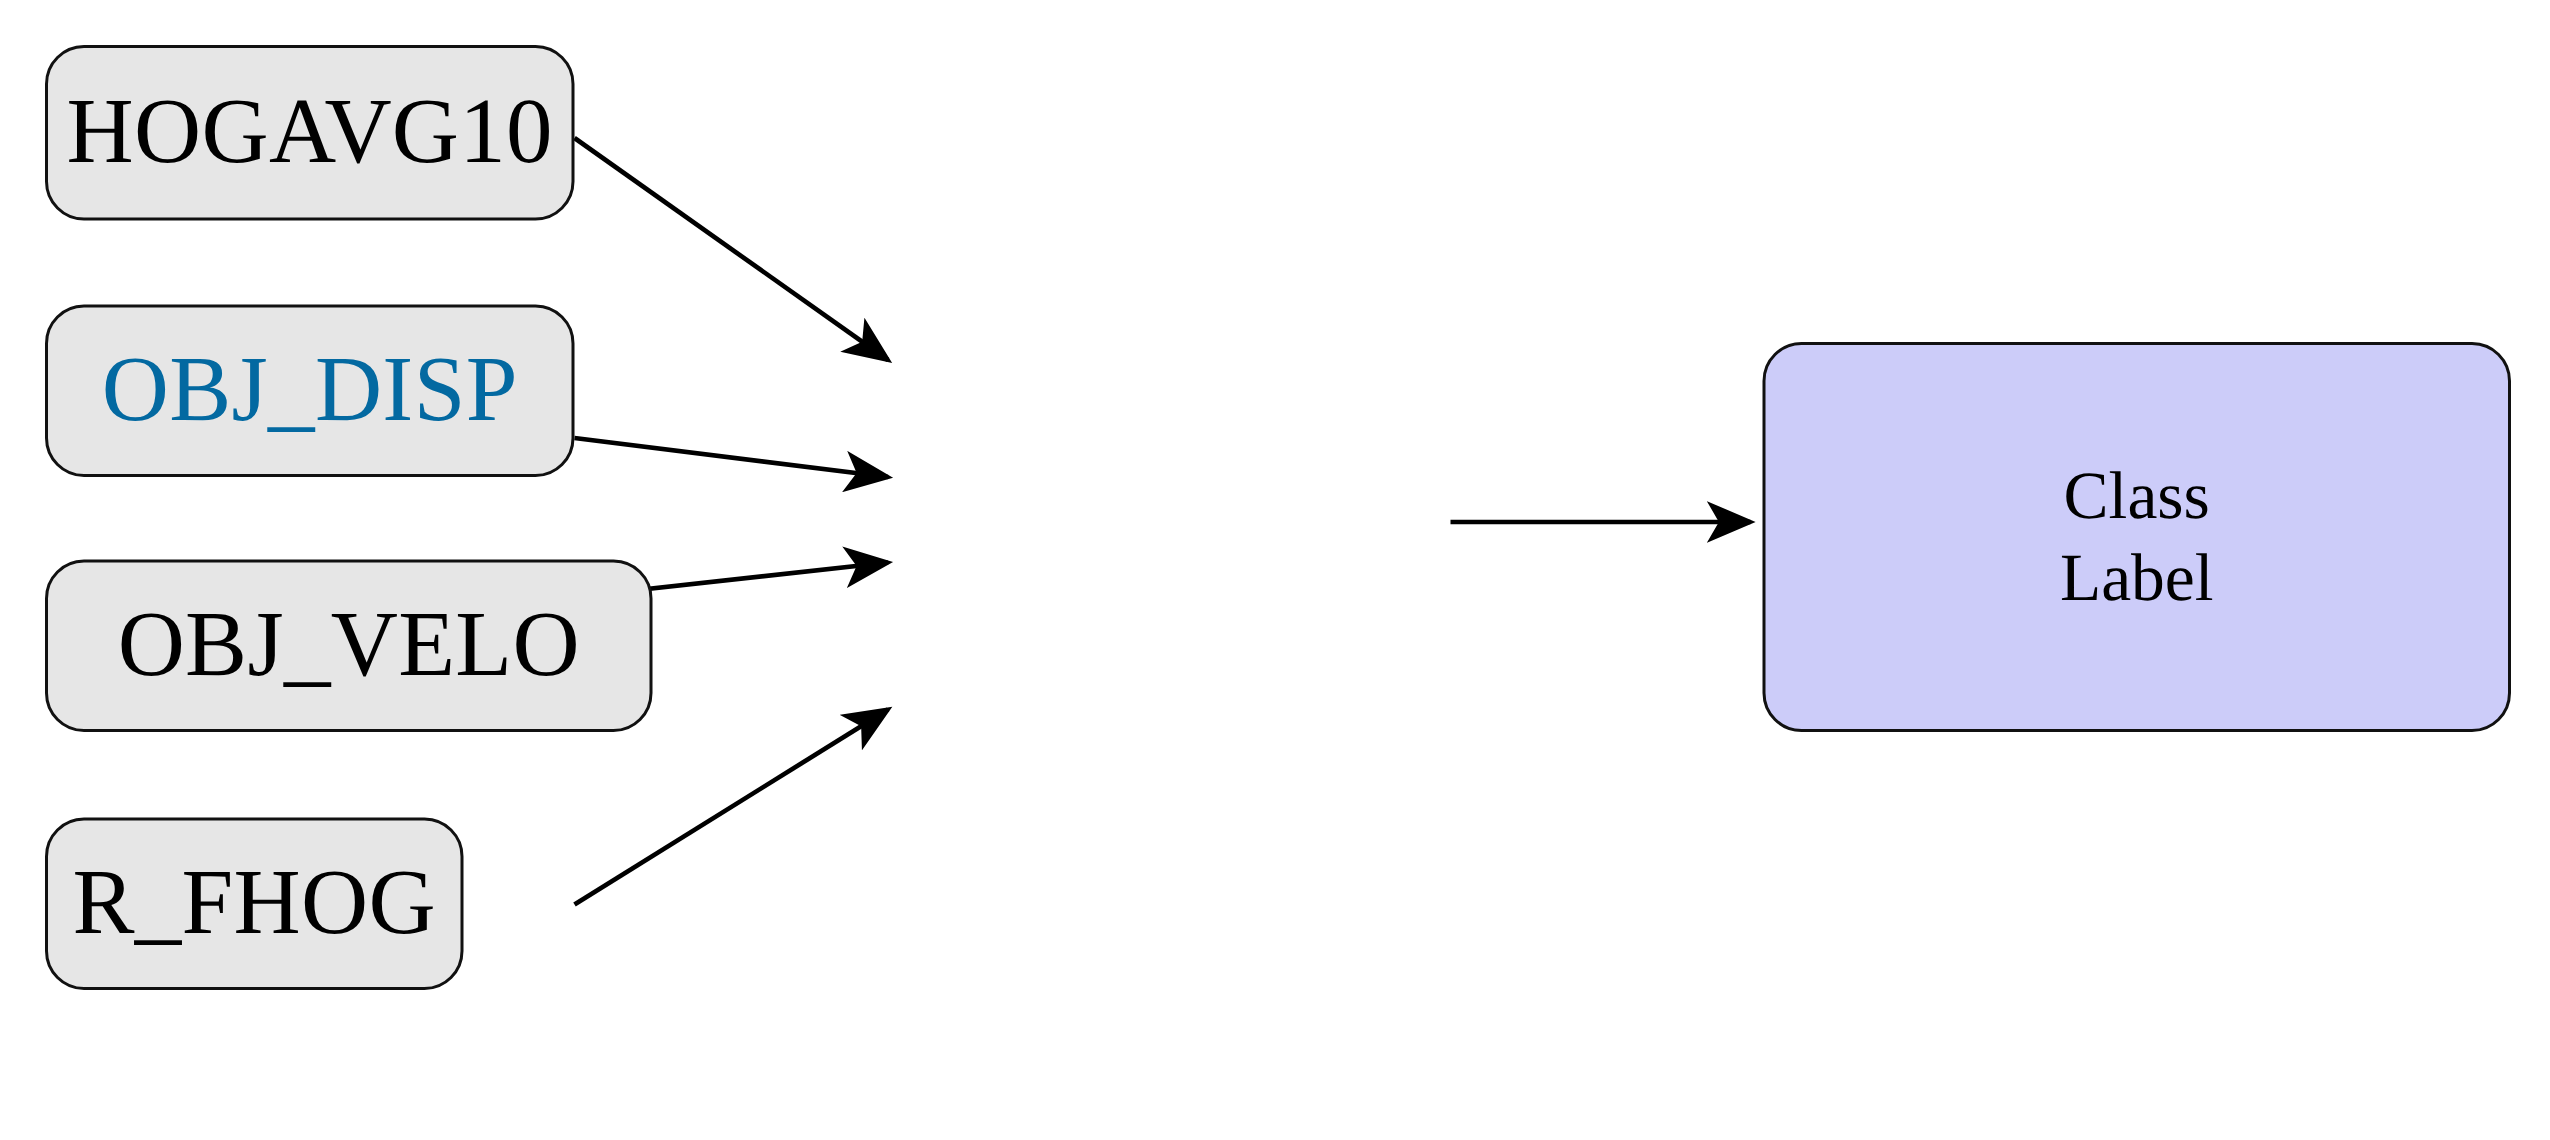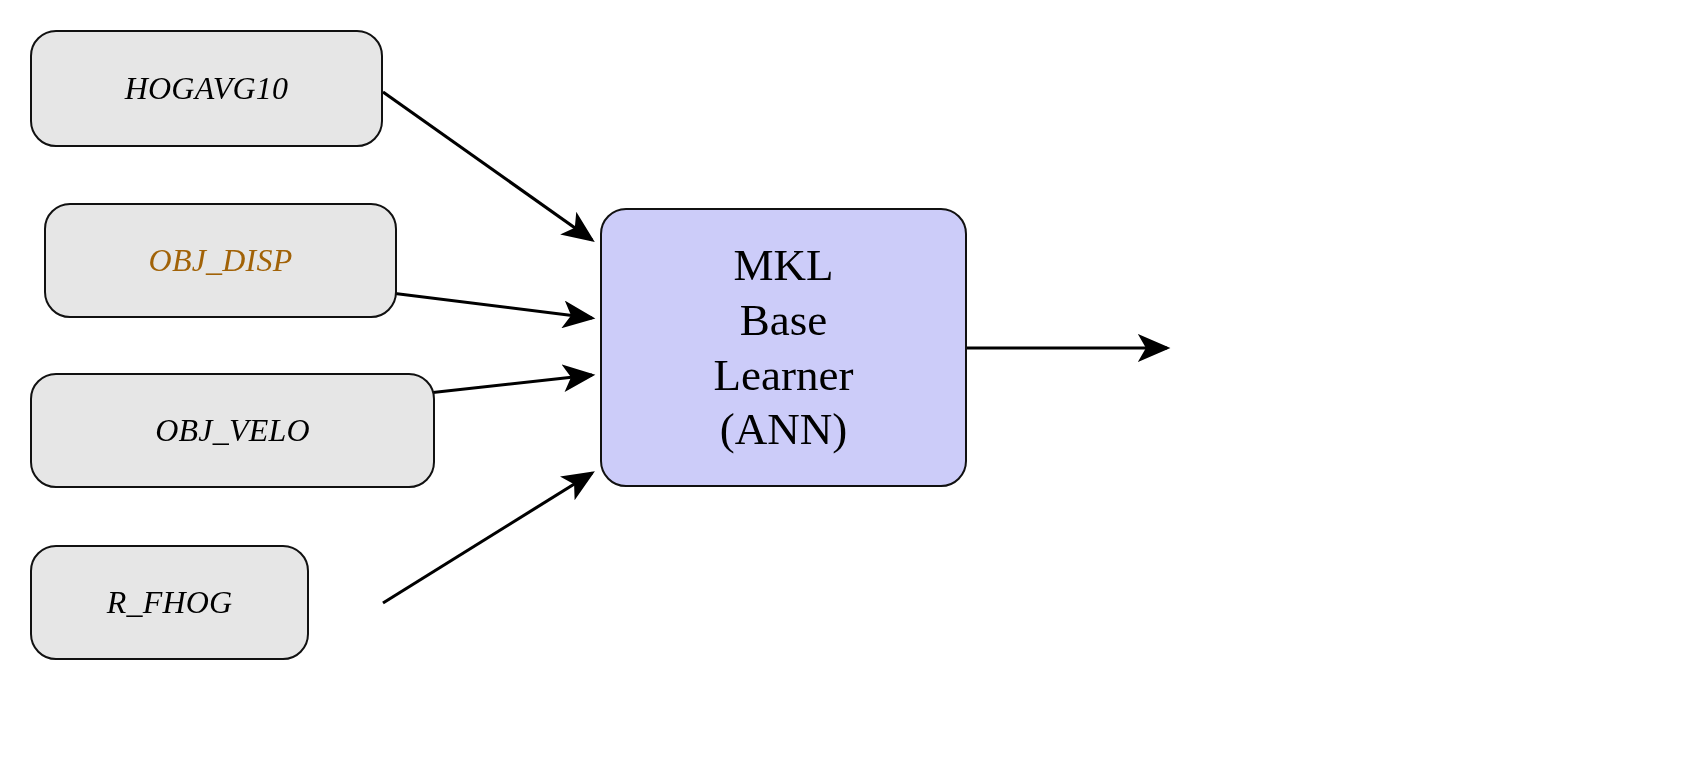--- a/index.html
+++ b/index.html
@@ -23,23 +23,22 @@
     justify-content: center;
     text-align: center;
     color: #000000;
     border: 2.2px solid #111111;
     border-radius: 26px;
     line-height: 1.22;
     user-select: none;
   }
   .node.feature {
     background: #e6e6e6;
-    font-size: 32px;
+    font-size: 62px;
     letter-spacing: 0.2px;
-    font-style: italic;
   }
   .node.model {
     background: #ccccf9;
     font-size: 45px;
   }
   .node.output {
     background: #ccccf9;
     font-size: 45px;
   }
   .node .label-lines {
@@ -75,33 +74,31 @@
     <path class="edge-path" marker-end="url(#arrowhead)" d="M 383 292 L 592 318" stroke="#000000"></path>
     <path class="edge-path" marker-end="url(#arrowhead)" d="M 383 398 L 592 375" stroke="#000000"></path>
     <path class="edge-path" marker-end="url(#arrowhead)" d="M 383 603 L 592 473" stroke="#000000"></path>
     <path class="edge-path" marker-end="url(#arrowhead)" d="M 967 348 L 1167 348" stroke="#000000"></path>
   </svg>
 
   <div class="node feature" style="left: 30px; top: 30px; width: 353px; height: 117px; background: rgb(230, 230, 230); border-color: rgb(17, 17, 17); color: rgb(0, 0, 0);">
     <span class="label-lines">HOGAVG10</span>
   </div>
 
-  <div class="node feature" style="left: 44px; top: 203px; width: 353px; height: 115px; background: rgb(230, 230, 230); border-color: rgb(17, 17, 17); color: #a16207;">
+  <div class="node feature" style="left: 30px; top: 203px; width: 353px; height: 115px; background: rgb(230, 230, 230); border-color: rgb(17, 17, 17); color: #0369a1;">
     <span class="label-lines">OBJ_DISP</span>
   </div>
 
   <div class="node feature" style="left: 30px; top: 373px; width: 405px; height: 115px; background: rgb(230, 230, 230); border-color: rgb(17, 17, 17); color: rgb(0, 0, 0);">
     <span class="label-lines">OBJ_VELO</span>
   </div>
 
   <div class="node feature" style="left: 30px; top: 545px; width: 279px; height: 115px; background: rgb(230, 230, 230); border-color: rgb(17, 17, 17); color: rgb(0, 0, 0);">
     <span class="label-lines">R_FHOG</span>
   </div>
 
-  <div class="node model" style="left: 600px; top: 208px; width: 367px; height: 279px; background: rgb(204, 204, 249); border-color: rgb(17, 17, 17); color: rgb(0, 0, 0);">
-    <span class="label-lines">MKL
-Base
-Learner
-(ANN)</span>
+
+  <div class="node output" style="left: 1175px; top: 228px; width: 499px; height: 260px; background: rgb(204, 204, 249); border-color: rgb(17, 17, 17); color: rgb(0, 0, 0);">
+    <span class="label-lines">Class
+Label</span>
   </div>
-
 
 </div>
 
 </body></html>

